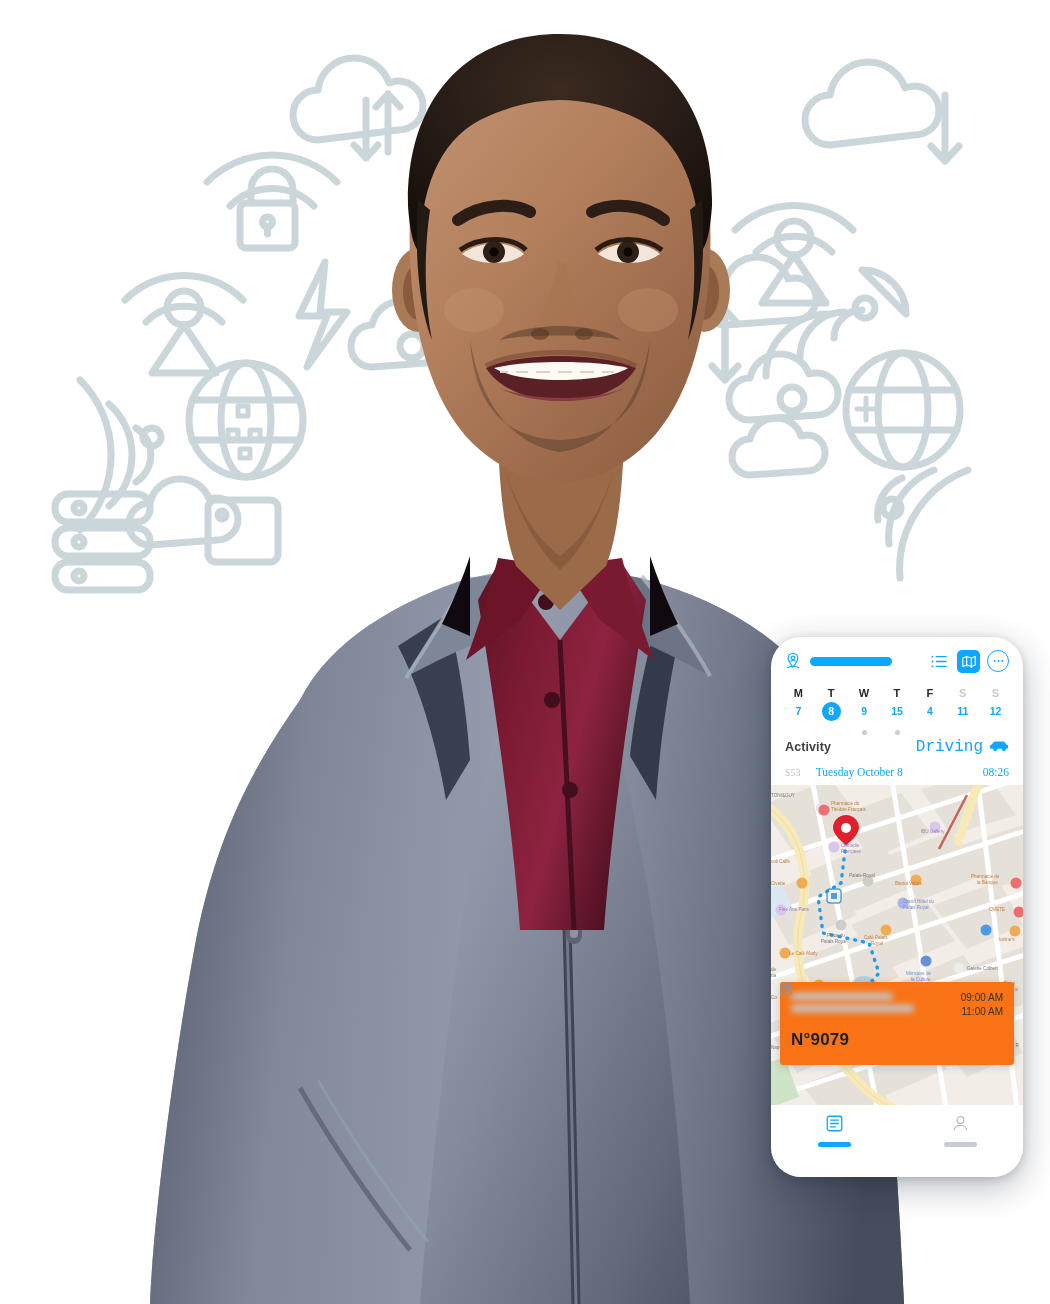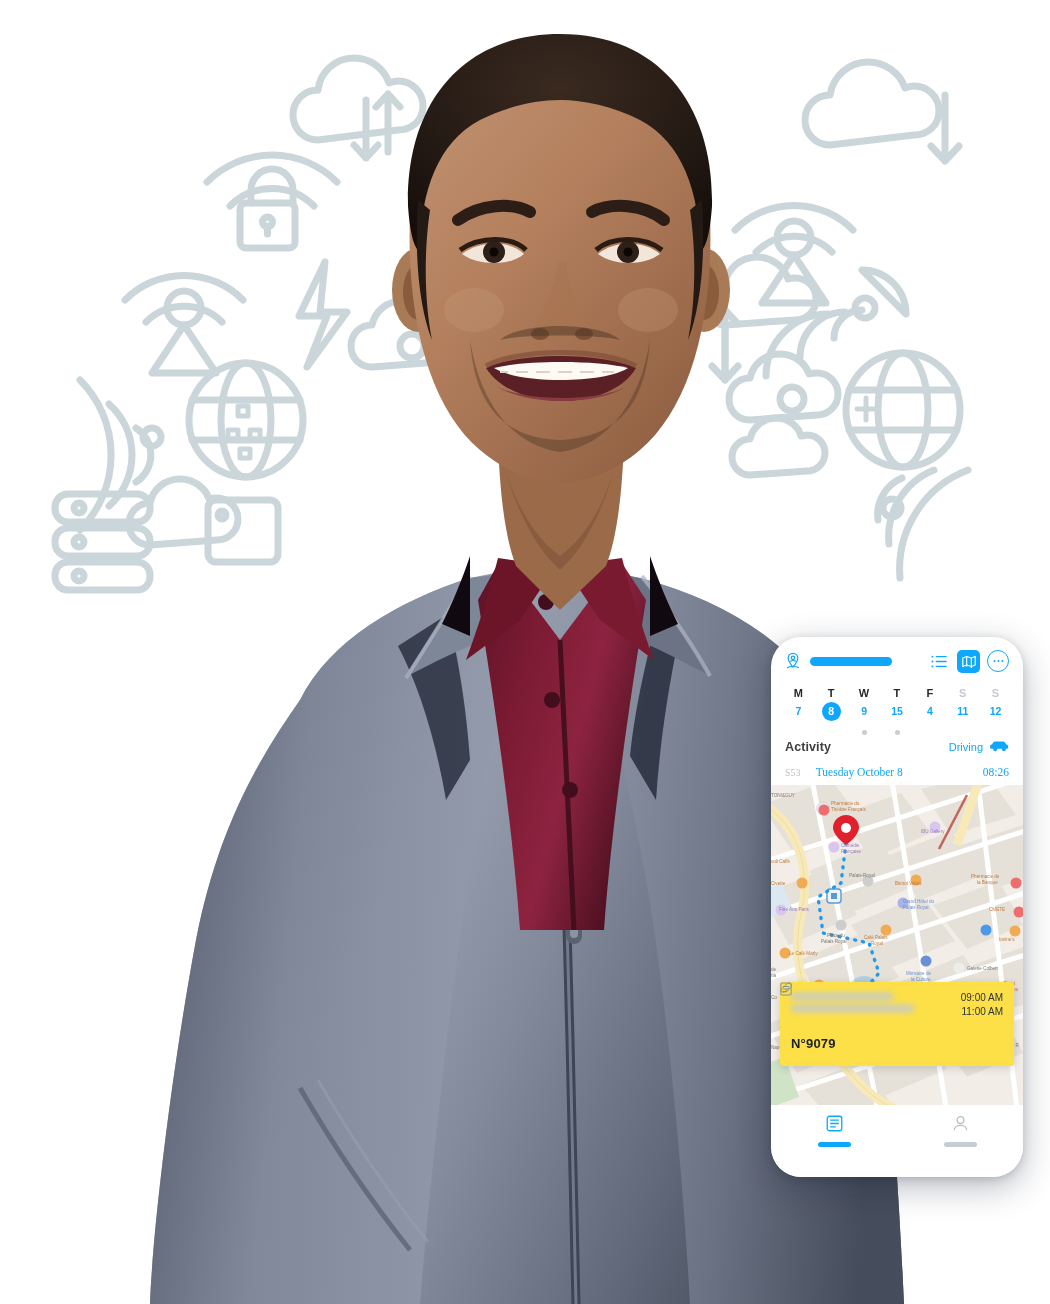--- a/index.html
+++ b/index.html
@@ -39,44 +39,44 @@
   .cal-num{font-size:10.5px;color:#0fa7fb;font-weight:700;line-height:20px;height:20px;}
   .cal-num .pill{display:inline-flex;align-items:center;justify-content:center;width:19px;height:19px;border-radius:50%;}
   .cal-num.sel .pill{background:#0fa7fb;color:#fff;}
   .cal-dot{height:9px;}
   .cal-dot i{display:inline-block;width:5px;height:5px;border-radius:50%;background:#c9cdd2;}
 
   
   .act{display:flex;align-items:center;padding:8px 14px 6px 14px;}
   .act-l{font-size:12.5px;font-weight:700;color:#404040;letter-spacing:.1px;text-align:center;}
   .act-r{margin-left:auto;display:flex;align-items:center;gap:7px;}
-  .act-mode{font-size:11px;color:#0fa7fb;font-weight:500;}
+  .act-mode{font-size:16px;color:#0fa7fb;font-weight:500;font-family:Liberation Mono, monospace;}
 
   
   .sess{display:flex;align-items:baseline;padding:4px 14px 7px 14px;font-family:Liberation Serif, serif;}
   .sess-id{font-size:9.5px;color:#b9bec4;font-weight:500;letter-spacing:.3px;}
   .sess-date{font-size:11.5px;color:#0fa7fb;font-weight:500;margin-left:15px;}
   .sess-time{margin-left:auto;font-size:11.5px;color:#0fa7fb;font-weight:500;text-align:right;}
 
   
   .mapwrap{position:relative;height:330px;overflow:hidden;background:#efebe4;}
   .mapwrap svg{position:absolute;left:0;top:0;}
 
   
   .detail{
-    position:absolute;left:9px;right:9px;top:197px;background:#fde047;border-radius:3px;
+    position:absolute;left:9px;right:9px;top:197px;background:#f97316;border-radius:3px;
     box-shadow:0 2px 9px rgba(15,25,45,.17);padding:9px 11px 8px 11px;box-sizing:border-box;
   }
   .detail .row1{display:flex;}
   .blurlines{flex:1 1 auto;padding-top:2px;}
   .blurline{height:7px;border-radius:3px;background:#c3c9d2;filter:blur(3px);margin-bottom:5px;}
   .bl1{width:63%;}
   .bl2{width:76%;}
   .times{text-align:right;font-size:10px;color:#2d333a;line-height:14px;font-weight:500;flex:0 0 auto;padding-left:8px;}
-  .ref{font-size:13px;font-weight:700;color:#1b2027;margin-top:17px;letter-spacing:.2px;}
+  .ref{font-size:17px;font-weight:700;color:#1b2027;margin-top:11px;letter-spacing:.2px;}
   .dicons{display:flex;gap:10px;margin-top:7px;align-items:center;}
 
   
   .botnav{
     position:absolute;left:0;right:0;bottom:0;height:62px;background:#ffffff;
     display:flex;align-items:flex-start;padding-top:10px;
     border-radius:0 0 30px 30px;
   }
   .nav-item{flex:1 1 0;display:flex;flex-direction:column;align-items:center;gap:6px;}
   .nav-underline{height:5px;border-radius:3px;width:33px;background:#0fa7fb;}

